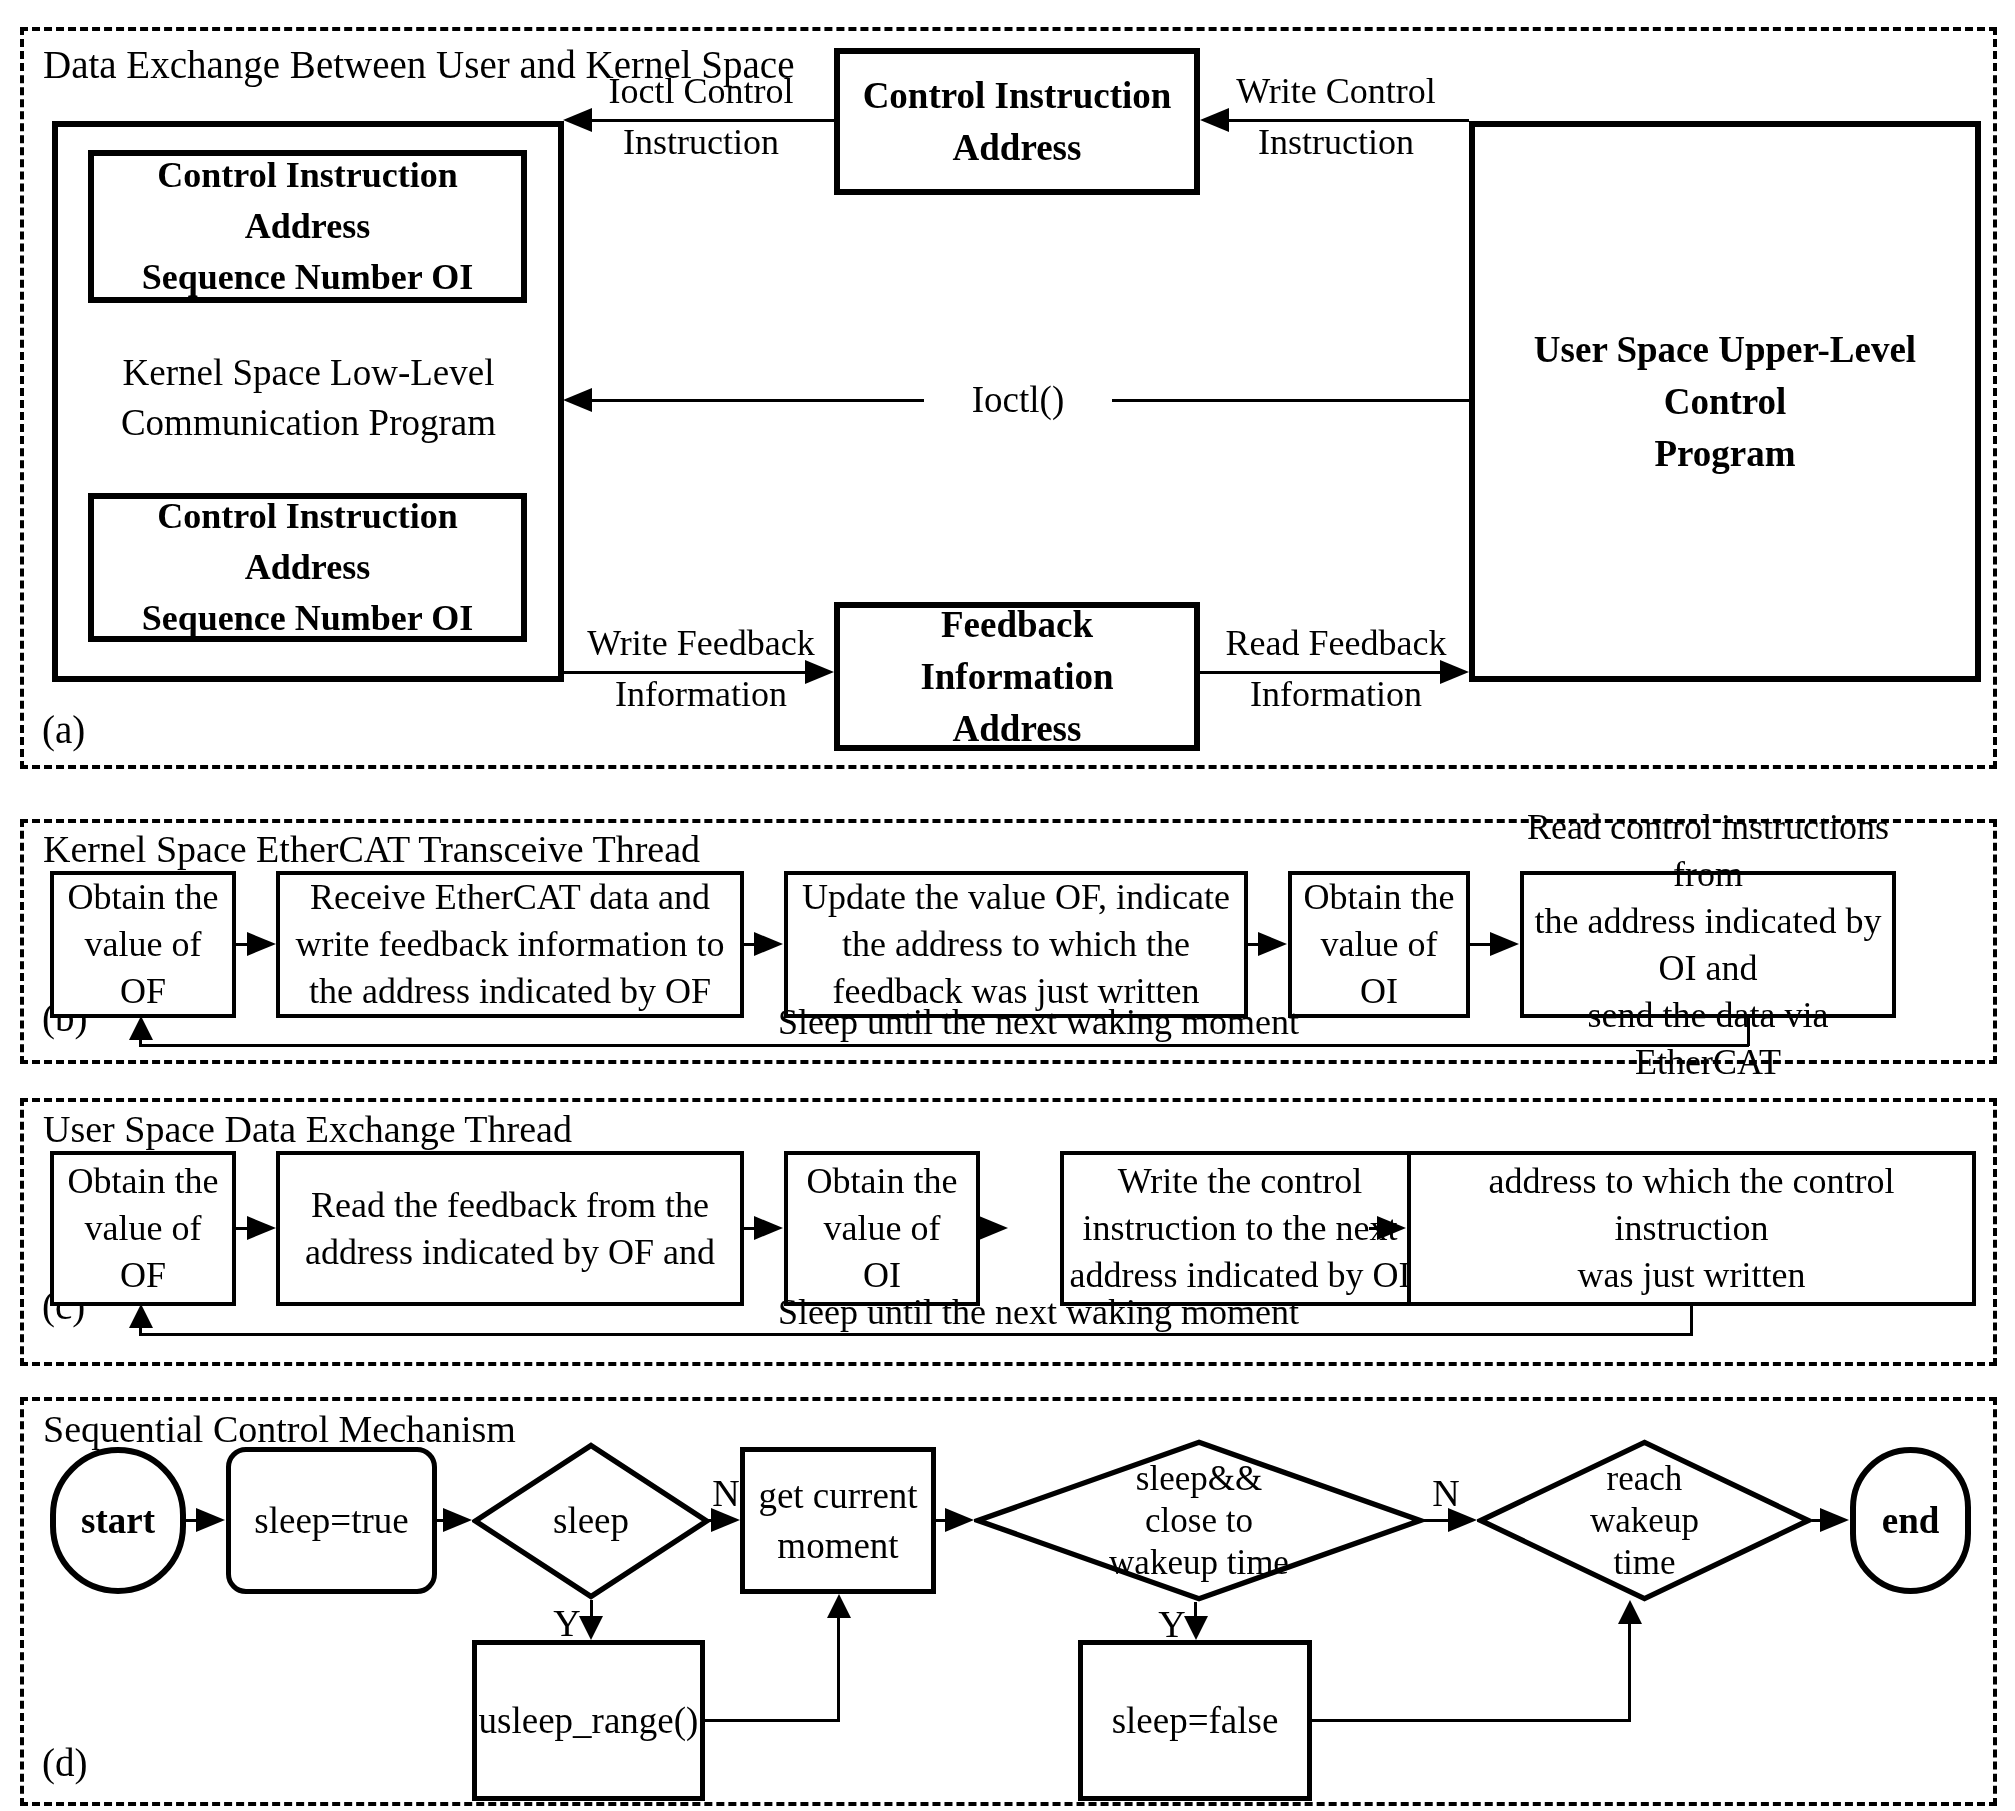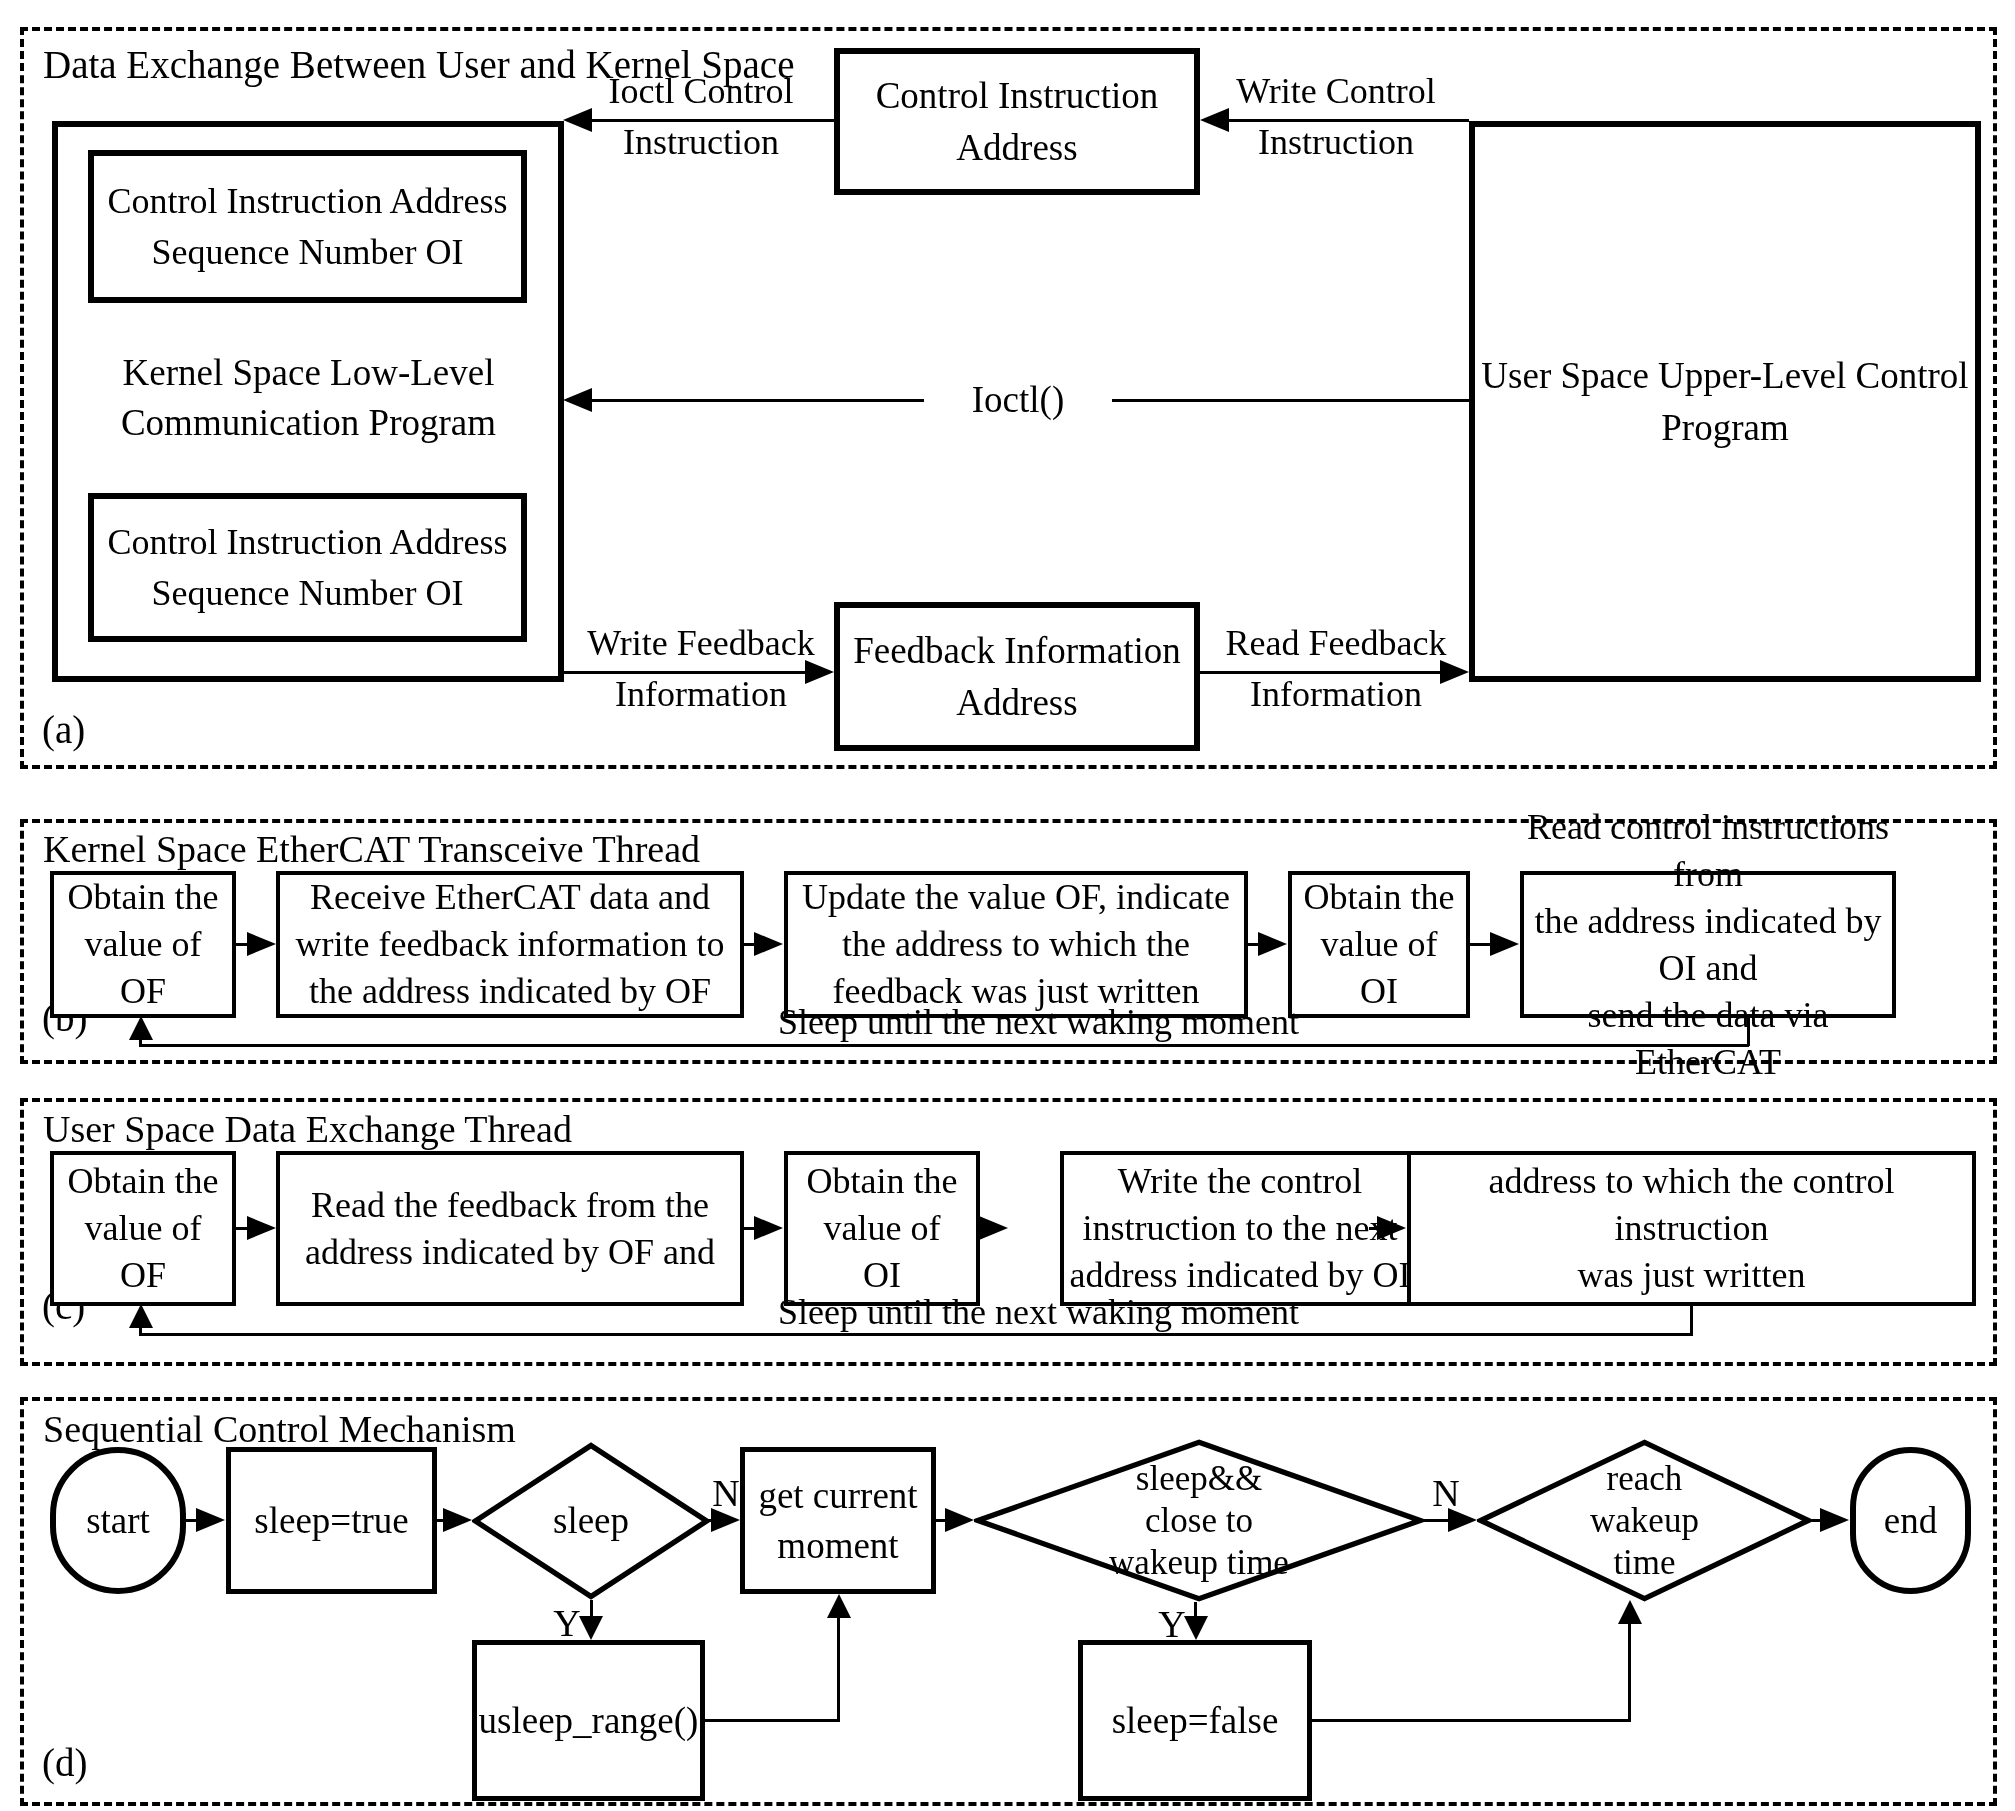--- a/index.html
+++ b/index.html
@@ -4,21 +4,21 @@
 <style>
   html,body{margin:0;padding:0;background:#ffffff;}
   #canvas{position:relative;width:2015px;height:1811px;background:#ffffff;color:#000;
           font-family:"Liberation Serif","DejaVu Serif",serif;}
   .panel{position:absolute;border:4.7px dashed #000;box-sizing:border-box;background:transparent;}
   .ptitle{position:absolute;font-size:39px;white-space:nowrap;}
   .plabel{position:absolute;font-size:39px;}
   .box{position:absolute;border:5.4px solid #000;box-sizing:border-box;background:#fff;
        display:flex;flex-direction:column;align-items:center;justify-content:center;
        text-align:center;font-size:36px;line-height:47px;}
-  .b9{border-width:6px;}
+  .b9{border-width:6px;font-weight:bold;}
   .b7{border-width:4.7px;}
   .stadium{border-radius:80px;}
   .ln{display:block;}
   .hl{position:absolute;height:2.7px;background:#000;}
   .vl{position:absolute;width:2.7px;background:#000;}
   .ah{position:absolute;width:0;height:0;}
   .ah-l{border-top:12.7px solid transparent;border-bottom:12.7px solid transparent;border-right:29.5px solid #000;}
   .ah-r{border-top:12.7px solid transparent;border-bottom:12.7px solid transparent;border-left:29.5px solid #000;}
   .ah-u{border-left:12px solid transparent;border-right:12px solid transparent;border-bottom:24px solid #000;}
   .ah-d{border-left:12px solid transparent;border-right:12px solid transparent;border-top:24px solid #000;}
@@ -193,21 +193,21 @@
   <div class="note" style="left:603px;top:1293px;width:871px;">Sleep until the next waking moment</div>
 
   <div class="panel" style="left:20px;top:1397px;width:1977px;height:409px;"></div>
   <div class="ptitle" style="left:43px;top:1407px;font-size:38px;">Sequential Control Mechanism</div>
   <div class="plabel" style="left:42px;top:1740px;">(d)</div>
 
   <div class="box b9 stadium" style="left:50px;top:1447px;width:136px;height:147px;font-size:37px;">start</div>
   <div class="hl" style="left:186px;top:1519px;width:15.4px;"></div>
   <div class="ah ah-r" style="left:196px;top:1508px;"></div>
 
-  <div class="box" style="left:226px;top:1447px;width:211px;height:147px;font-size:37px;">sleep=true</div>
+  <div class="box" style="left:226px;top:1447px;width:211px;height:147px;font-size:37px;border-radius:20px;">sleep=true</div>
   <div class="hl" style="left:437px;top:1519px;width:11.4px;"></div>
   <div class="ah ah-r" style="left:443px;top:1508px;"></div>
 
   <div class="diamond" style="left:472px;top:1442px;width:238px;height:158px;">
     <svg width="238" height="158" viewBox="0 0 356 236">
       <polygon points="178,5 351,118 178,231 5,118" fill="#ffffff" stroke="#000000" stroke-width="8"></polygon>
     </svg>
     <div class="dtext" style="font-size:37px;">sleep</div>
   </div>
   <div class="yn" style="left:699px;top:1471px;">N</div>

